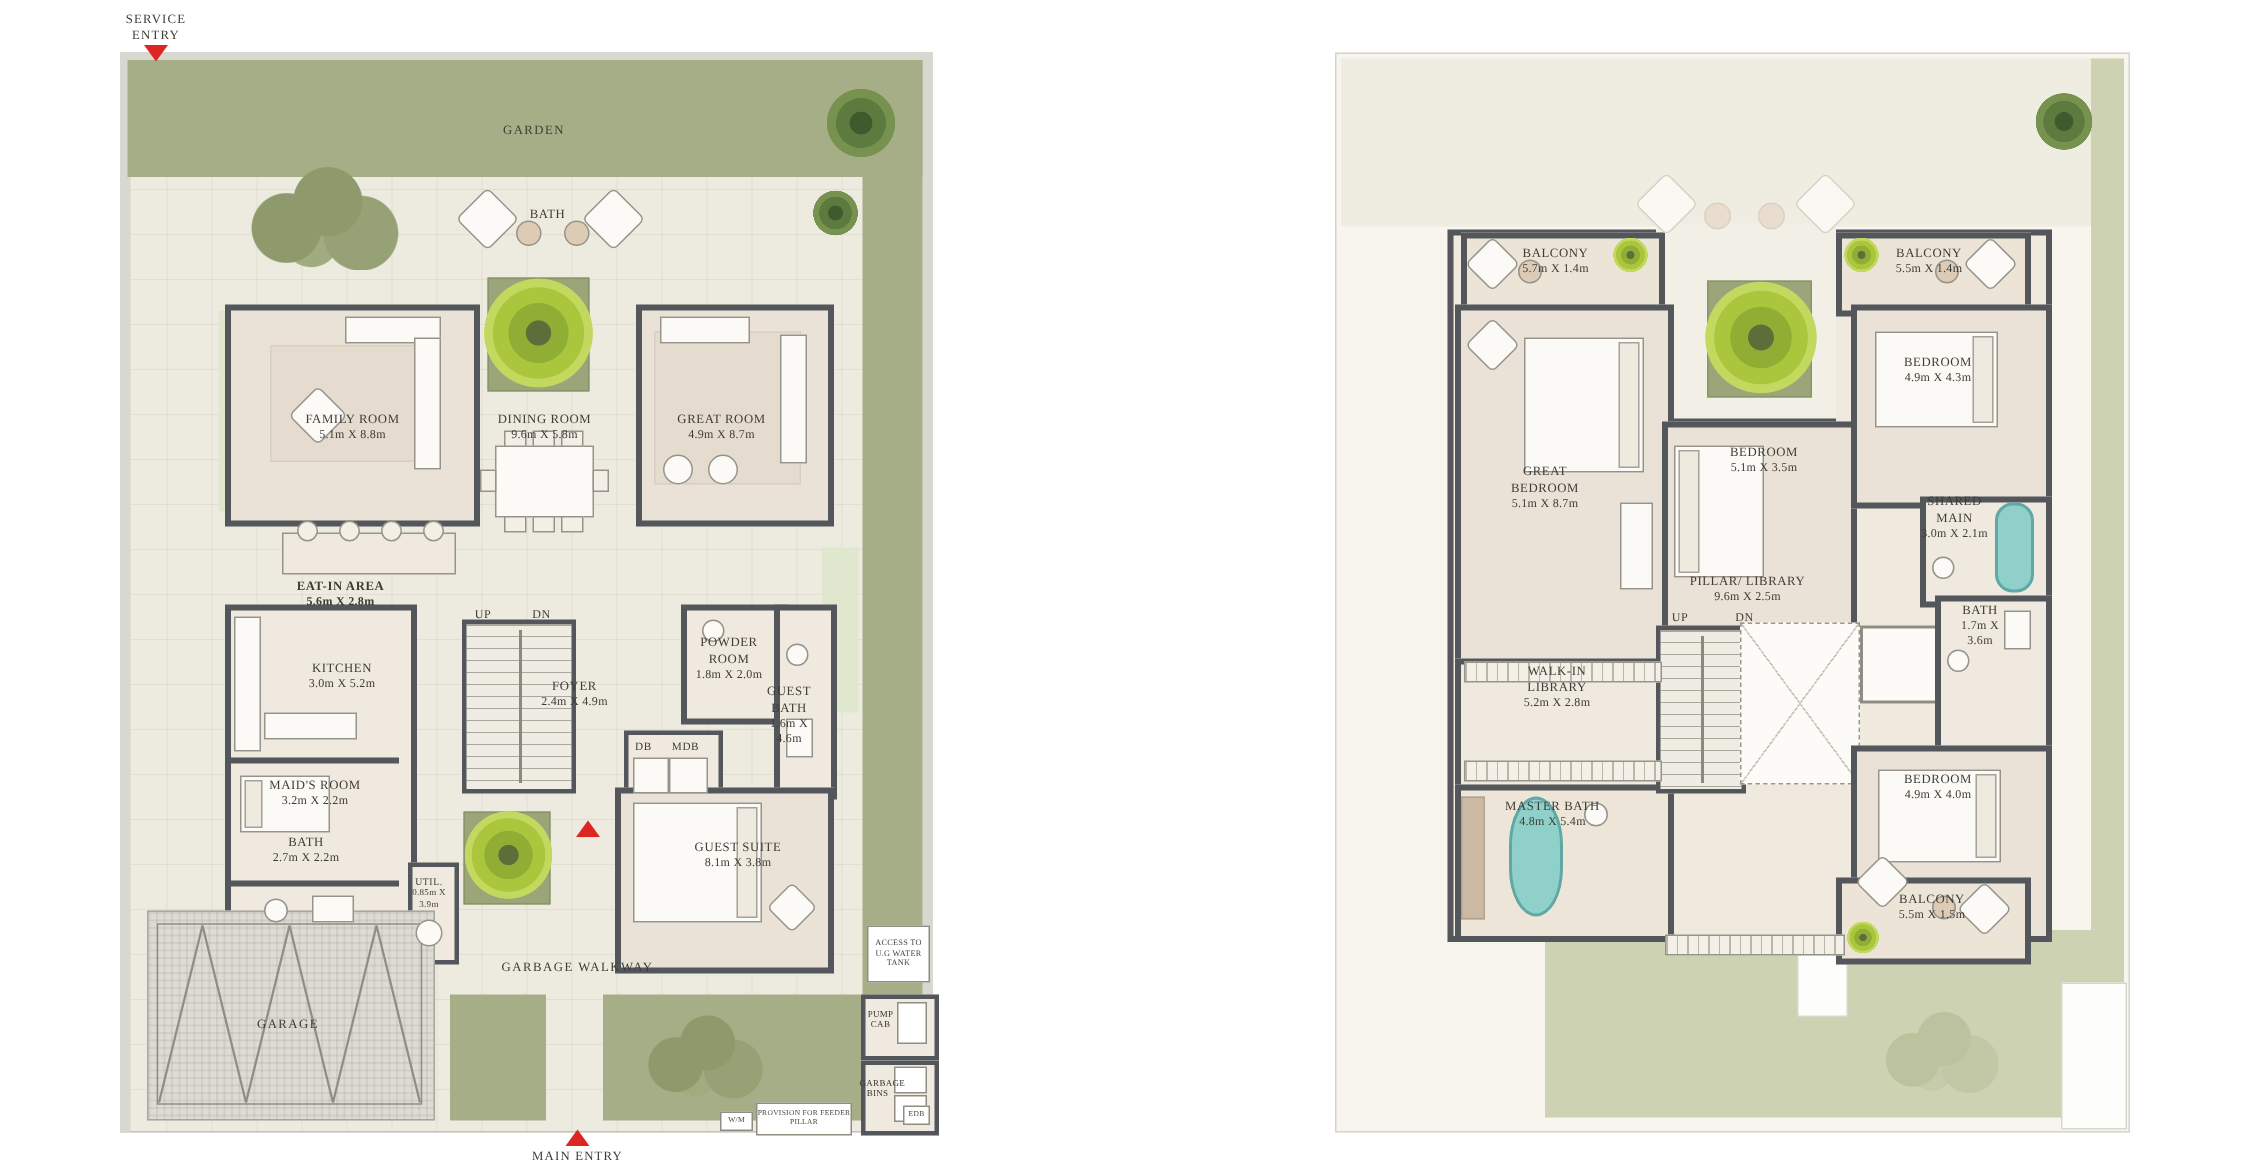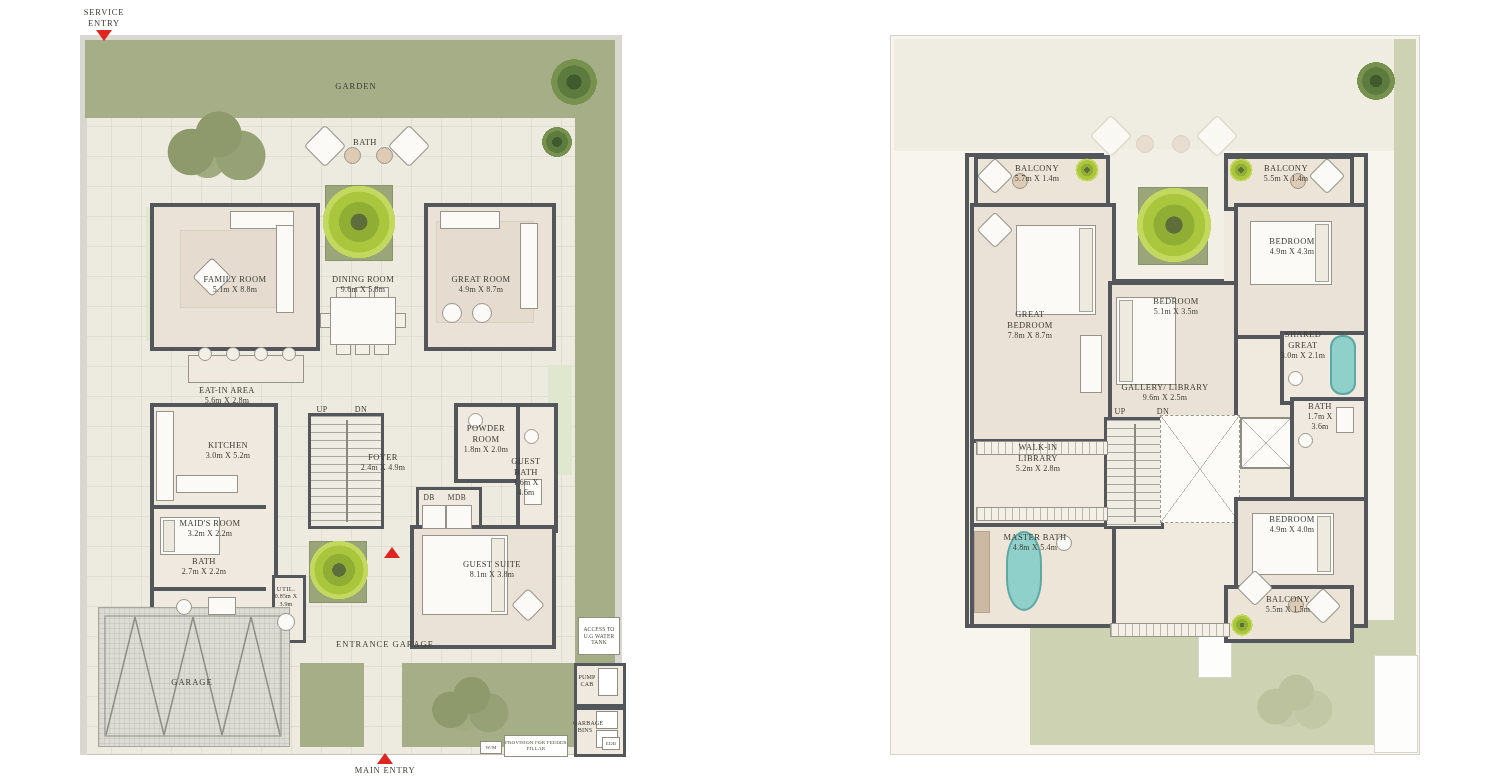--- a/index.html
+++ b/index.html
@@ -183,21 +183,21 @@
     <div class="tri-up" style="left:304px;top:512px;"></div>
 
     <div class="abs" style="left:18px;top:572px;width:190px;height:138px;background:#dddcd4;border:1.5px solid #a7a69c;
          background-image:linear-gradient(rgba(110,110,95,.12) 1px,transparent 1px),linear-gradient(90deg,rgba(110,110,95,.12) 1px,transparent 1px);background-size:5px 5px;"></div>
     <svg class="svgline" style="left:24px;top:580px;" width="178" height="122" viewBox="0 0 178 122">
       <polyline points="2,120 31,2 60,120 89,2 118,120 147,2 176,120" fill="none" stroke="#8f8e83" stroke-width="1.5"></polyline>
       <rect x="1" y="1" width="176" height="120" fill="none" stroke="#8f8e83" stroke-width="1"></rect>
     </svg>
     <div class="lbl" style="left:112px;top:648px;letter-spacing:1px;z-index:31;">GARAGE</div>
 
-    <div class="lbl" style="left:305px;top:610px;letter-spacing:1px;">ENTRANCE GARAGE</div>
+    <div class="lbl" style="left:305px;top:610px;letter-spacing:1px;">GARBAGE WALKWAY</div>
 
     <div class="meterbox tiny wrap" style="left:498px;top:582px;width:40px;height:36px;font-size:5.5px;">
       <span>ACCESS TO U.G WATER TANK</span>
     </div>
     <div class="thinroom" style="left:494px;top:628px;width:46px;height:38px;"></div>
     <div class="meterbox" style="left:518px;top:633px;width:18px;height:26px;"></div>
     <div class="lbl tiny wrap" style="left:507px;top:646px;width:24px;">PUMP CAB</div>
     <div class="thinroom" style="left:494px;top:672px;width:46px;height:44px;"></div>
     <div class="meterbox" style="left:516px;top:676px;width:20px;height:16px;"></div>
     <div class="meterbox" style="left:516px;top:695px;width:20px;height:16px;"></div>
@@ -217,21 +217,21 @@
       <div class="dm">5.1m X 8.8m</div>
     </div>
     <div class="lbl" style="left:283px;top:250px;">
       <div>DINING ROOM</div>
       <div class="dm">9.6m X 5.8m</div>
     </div>
     <div class="lbl" style="left:401px;top:250px;">
       <div>GREAT ROOM</div>
       <div class="dm">4.9m X 8.7m</div>
     </div>
-    <div class="lbl" style="left:147px;top:361px;">
+    <div class="lbl" style="left:147px;top:361px;font-weight:bold;">
       <div>EAT-IN AREA</div>
       <div class="dm">5.6m X 2.8m</div>
     </div>
     <div class="lbl" style="left:148px;top:416px;">
       <div>KITCHEN</div>
       <div class="dm">3.0m X 5.2m</div>
     </div>
     <div class="lbl" style="left:303px;top:428px;">
       <div>FOYER</div>
       <div class="dm">2.4m X 4.9m</div>
@@ -355,36 +355,36 @@
     <div class="lbl" style="left:147px;top:139px;">
       <div>BALCONY</div>
       <div class="dm">5.7m X 1.4m</div>
     </div>
     <div class="lbl" style="left:396px;top:139px;">
       <div>BALCONY</div>
       <div class="dm">5.5m X 1.4m</div>
     </div>
     <div class="lbl wrap" style="left:140px;top:290px;width:70px;z-index:32;">
       <div>GREAT BEDROOM</div>
-      <div class="dm">7.8m X 8.7m</div>
+      <div class="dm">5.1m X 8.7m</div>
     </div>
     <div class="lbl" style="left:286px;top:272px;z-index:32;">
       <div>BEDROOM</div>
       <div class="dm">5.1m X 3.5m</div>
     </div>
     <div class="lbl" style="left:402px;top:212px;z-index:32;">
       <div>BEDROOM</div>
       <div class="dm">4.9m X 4.3m</div>
     </div>
     <div class="lbl wrap" style="left:413px;top:310px;width:52px;z-index:32;">
-      <div>SHARED GREAT</div>
+      <div>SHARED MAIN</div>
       <div class="dm">3.0m X 2.1m</div>
     </div>
     <div class="lbl" style="left:275px;top:358px;z-index:32;">
-      <div>GALLERY/ LIBRARY</div>
+      <div>PILLAR/ LIBRARY</div>
       <div class="dm">9.6m X 2.5m</div>
     </div>
     <div class="lbl wrap" style="left:430px;top:382px;width:34px;z-index:32;">
       <div>BATH</div>
       <div class="dm">1.7m X 3.6m</div>
     </div>
     <div class="lbl wrap" style="left:148px;top:423px;width:70px;z-index:32;">
       <div>WALK-IN LIBRARY</div>
       <div class="dm">5.2m X 2.8m</div>
     </div>

